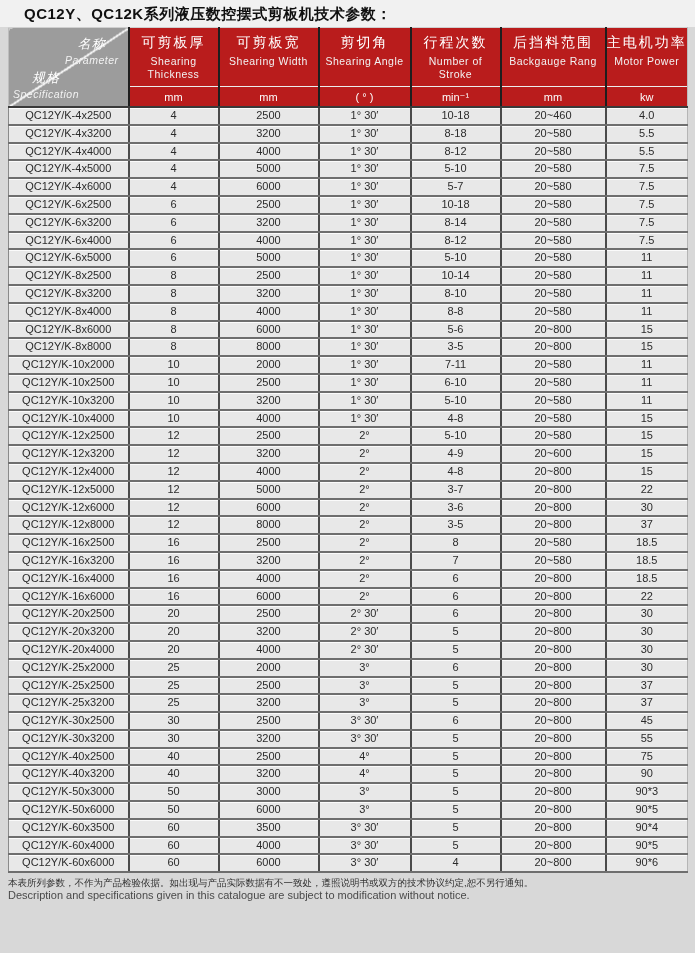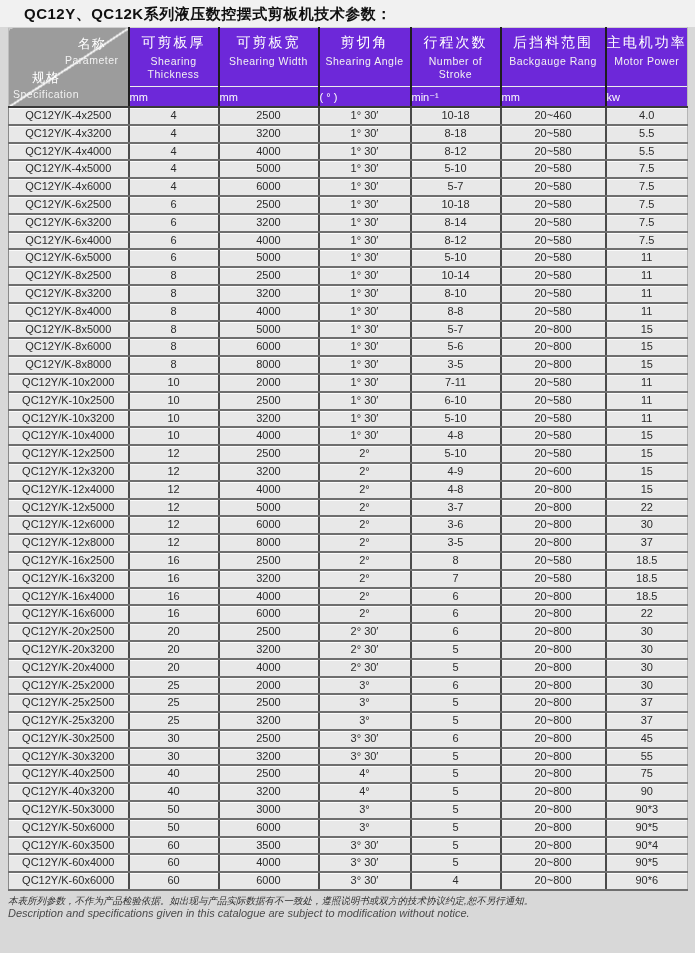--- a/index.html
+++ b/index.html
@@ -17,35 +17,35 @@
   .page-title{
     font-size:15px;font-weight:bold;color:#101010;letter-spacing:.5px;
     white-space:nowrap;
   }
   table.spec{
     border-collapse:collapse;table-layout:fixed;
     width:679px;margin:0 0 0 8px;
   }
   
   thead th{
-    background:#6d28d9;
+    background:#b91c1c;
     padding:0;vertical-align:top;
     border-right:2px solid #1e1e1e;
     border-bottom:2px solid #3a3a3a;
     border-top:1px solid #cfcfcf;
     font-weight:normal;
   }
-  thead th:first-child{border-left:1px solid #bdbdbd;}
+  thead th:first-child{border-left:1px solid #bdbdbd;font-style:italic;}
   thead th:last-child{border-right:1px solid #bdbdbd;margin-top:16px;}
   .hlabel{height:52px;padding-top:6px;}
   .hcn{font-size:14px;color:#ffffff;letter-spacing:2px;text-align:center;}
   .hen{font-size:10.5px;color:#f2f2f2;line-height:1.25;margin-top:3px;letter-spacing:.5px;}
   .hunit{
     height:15px;border-top:1px solid #ececec;
-    color:#fdfdfd;font-size:11px;text-align:left;padding-top:4px;
+    color:#fdfdfd;font-size:11px;text-align:center;padding-top:4px;
   }
   
   th.corner{
     position:relative;
     background:
       linear-gradient(to bottom right,
         rgba(0,0,0,0) calc(50% - 1px),
         #f4f4f4 calc(50% - 1px),
         #f4f4f4 calc(50% + 1px),
         rgba(0,0,0,0) calc(50% + 1px)),
@@ -63,21 +63,21 @@
     border-right:2px solid #4a4a4a;
     border-bottom:2px solid #6e6e6e;
     font-size:11px;color:#2b2b2b;
     text-align:center;vertical-align:middle;
     height:15.8px;line-height:15.8px;
     padding:0;overflow:hidden;white-space:nowrap;
   }
   tbody td:first-child{border-left:1px solid #8a8a8a;}
   tbody td:last-child{border-right:1px solid #b5b5b5;margin-left:32px;}
   
-  .footnote{margin:4px 0 0 8px;font-style:italic;}
+  .footnote{margin:4px 0 0 8px;}
   .fn-cn{font-size:9.5px;color:#303030;line-height:1.25;}
   .fn-en{font-size:11px;color:#4a4a4a;line-height:1.25;}
 </style>
 </head>
 <body>
 
 <div class="title-band">
   <div class="page-title">QC12Y、QC12K系列液压数控摆式剪板机技术参数：</div>
 </div>
 
@@ -252,29 +252,20 @@
       <tr>
         <td>QC12Y/K-8x4000</td>
         <td>8</td>
         <td>4000</td>
         <td>1° 30′</td>
         <td>8-8</td>
         <td>20~580</td>
         <td>11</td>
       </tr>
       <tr>
-        <td>QC12Y/K-8x5000</td>
-        <td>8</td>
-        <td>5000</td>
-        <td>1° 30′</td>
-        <td>5-7</td>
-        <td>20~800</td>
-        <td>15</td>
-      </tr>
-      <tr>
         <td>QC12Y/K-8x6000</td>
         <td>8</td>
         <td>6000</td>
         <td>1° 30′</td>
         <td>5-6</td>
         <td>20~800</td>
         <td>15</td>
       </tr>
       <tr>
         <td>QC12Y/K-8x8000</td>

